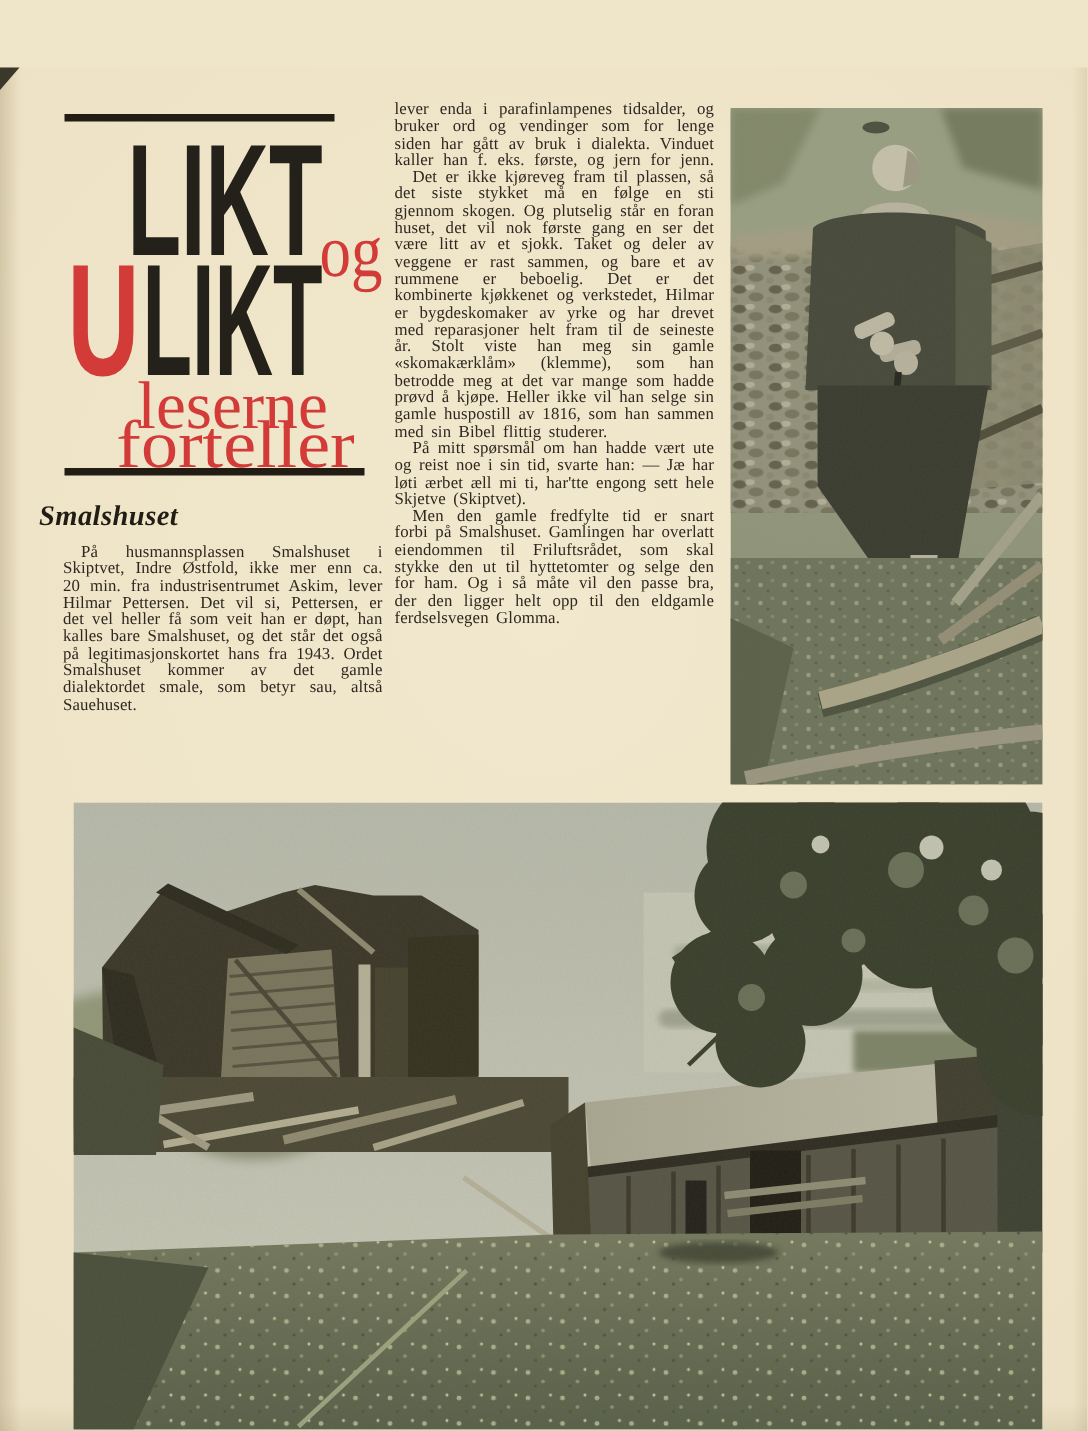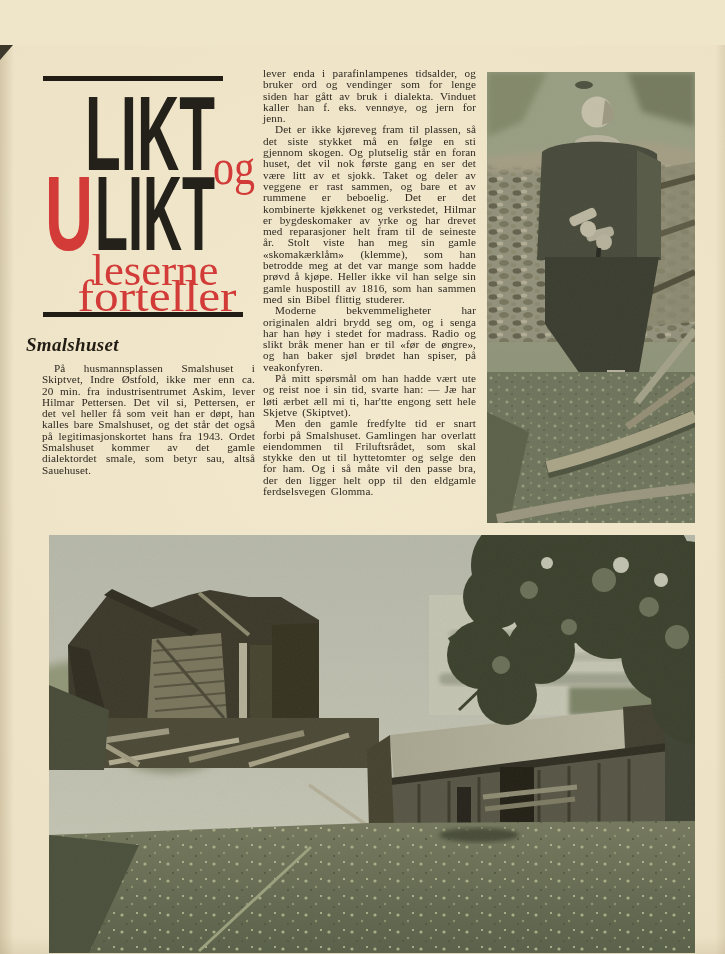--- a/index.html
+++ b/index.html
@@ -52,23 +52,22 @@
     <rect x="43" y="267" width="200" height="5" fill="#211d15"></rect>
   </svg>
 
   <div class="headline">Smalshuset</div>
 
   <div id="col1" class="col">
     <p class="ind">På husmannsplassen Smalshuset i Skiptvet, Indre Østfold, ikke mer enn ca. 20 min. fra industrisentrumet Askim, lever Hilmar Pettersen. Det vil si, Pettersen, er det vel heller få som veit han er døpt, han kalles bare Smalshuset, og det står det også på legitimasjonskortet hans fra 1943. Ordet Smalshuset kommer av det gamle dialektordet smale, som betyr sau, altså Sauehuset.</p>
   </div>
 
   <div id="col2" class="col">
-    <p class="fill-last">lever enda i parafinlampenes tidsalder, og bruker ord og vendinger som for lenge siden har gått av bruk i dialekta. Vinduet kaller han f. eks. vennøye, og jern for jenn.</p>
+    <p class="fill-last">lever enda i parafinlampenes tidsalder, og bruker ord og vendinger som for lenge siden har gått av bruk i dialekta. Vinduet kaller han f. eks. første, og jern for jenn.</p>
     <p class="ind">Det er ikke kjøreveg fram til plassen, så det siste stykket må en følge en sti gjennom skogen. Og plutselig står en foran huset, det vil nok første gang en ser det være litt av et sjokk. Taket og deler av veggene er rast sammen, og bare et av rummene er beboelig. Det er det kombinerte kjøkkenet og verkstedet, Hilmar er bygdeskomaker av yrke og har drevet med reparasjoner helt fram til de seineste år. Stolt viste han meg sin gamle «skomakærklåm» (klemme), som han betrodde meg at det var mange som hadde prøvd å kjøpe. Heller ikke vil han selge sin gamle huspostill av 1816, som han sammen med sin Bibel flittig studerer.</p>
-    <p class="ind">Moderne bekvemmeligheter har originalen aldri brydd seg om, og i senga har han høy i stedet for madrass. Radio og slikt bråk mener han er til «før de øngre», og han baker sjøl brødet han spiser, på veakonfyren.</p>
     <p class="ind">På mitt spørsmål om han hadde vært ute og reist noe i sin tid, svarte han: — Jæ har løti ærbet æll mi ti, har'tte engong sett hele Skjetve (Skiptvet).</p>
     <p class="ind">Men den gamle fredfylte tid er snart forbi på Smalshuset. Gamlingen har overlatt eiendommen til Friluftsrådet, som skal stykke den ut til hyttetomter og selge den for ham. Og i så måte vil den passe bra, der den ligger helt opp til den eldgamle ferdselsvegen Glomma.</p>
   </div>
 
   <svg id="photo-portrait" class="photo" width="208" height="451" viewBox="0 0 208 451">
     <defs>
       <filter id="soft1">
           <feGaussianBlur stdDeviation="3"></feGaussianBlur>
         </filter>
       <filter id="grain1" x="0" y="0" width="100%" height="100%">

